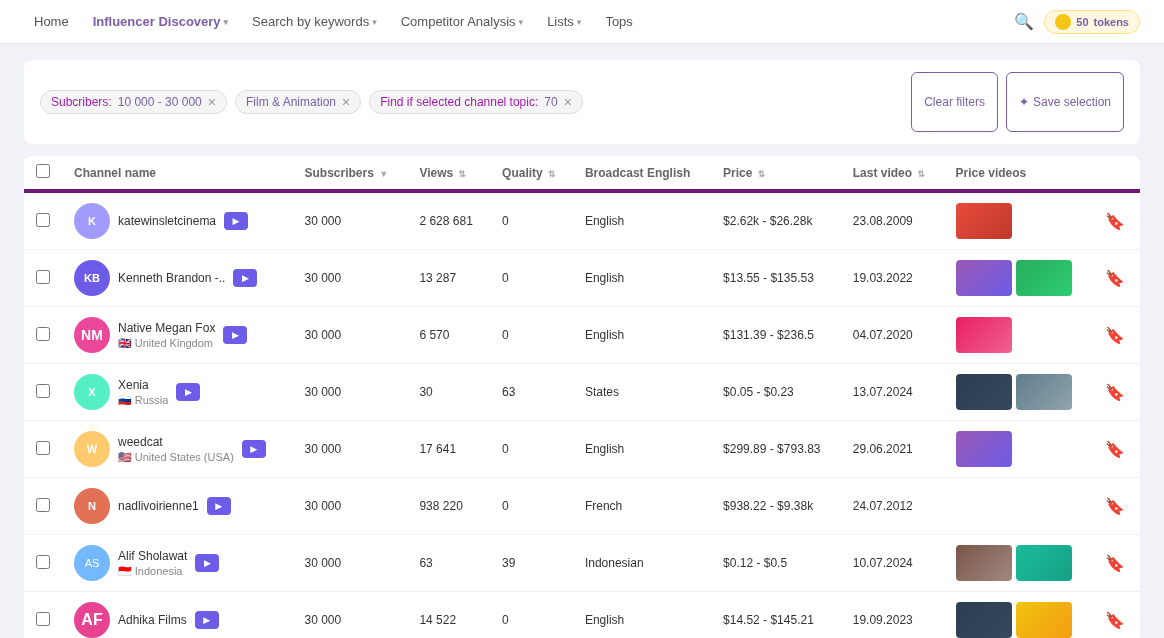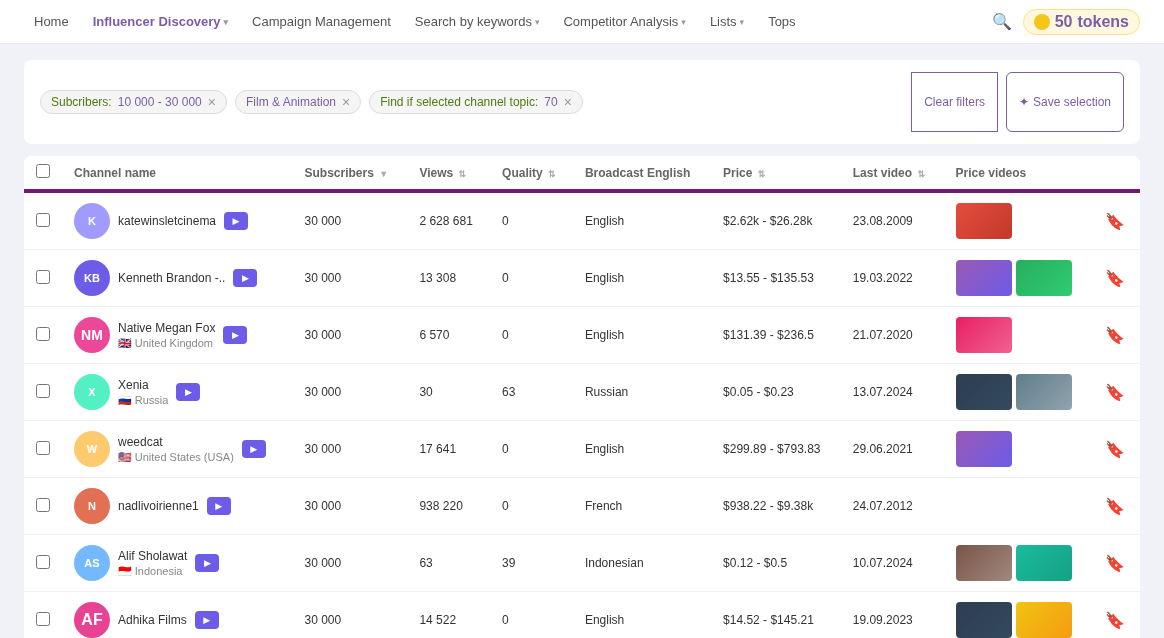--- a/index.html
+++ b/index.html
@@ -5,34 +5,34 @@
     * { box-sizing: border-box; margin: 0; padding: 0; }
     body { font-family: -apple-system, BlinkMacSystemFont, 'Segoe UI', sans-serif; font-size: 13px; background: #f0f2f7; color: #333; }
 
     
     nav { background: #fff; display: flex; align-items: center; padding: 0 24px; height: 44px; border-bottom: 1px solid #e8eaf0; gap: 4px; }
     .nav-item { padding: 6px 10px; color: #555; cursor: pointer; white-space: nowrap; display: flex; align-items: center; gap: 3px; font-size: 13px; text-align: right; }
     .nav-item.active { color: #7b5ea7; font-weight: 600; }
     .nav-item .chevron { font-size: 9px; color: #999; }
     .nav-spacer { flex: 1; }
     .nav-search { width: 32px; height: 32px; display: flex; align-items: center; justify-content: center; cursor: pointer; color: #555; font-size: 16px; }
-    .nav-tokens { display: flex; align-items: center; gap: 5px; background: #fff8e1; border: 1px solid #ffe082; border-radius: 16px; padding: 3px 10px; font-size: 16px; color: #7b5ea7; font-weight: 600; cursor: pointer; }
+    .nav-tokens { display: flex; align-items: center; gap: 5px; background: #fff8e1; border: 1px solid #ffe082; border-radius: 16px; padding: 3px 10px; font-size: 11px; color: #7b5ea7; font-weight: 600; cursor: pointer; }
     .token-icon { width: 16px; height: 16px; background: #f5c518; border-radius: 50%; display: inline-block; }
 
     
     .main { padding: 16px 24px; }
 
     
     .filter-bar { background: #fff; border-radius: 8px; padding: 12px 16px; display: flex; align-items: center; gap: 8px; flex-wrap: wrap; margin-bottom: 12px; }
     .filter-chip { display: flex; align-items: center; gap: 6px; background: #f5f5f5; border: 1px solid #ddd; border-radius: 16px; padding: 4px 10px; font-size: 12px; color: #333; }
-    .filter-chip .chip-label { color: #4d7c0f; }
+    .filter-chip .chip-label { color: #a21caf; }
     .filter-chip .chip-value { color: #7b5ea7; font-weight: 500; }
     .filter-chip .chip-close { cursor: pointer; color: #999; font-size: 14px; line-height: 1; }
     .filter-actions { display: flex; gap: 8px; margin-left: auto; }
-    .btn-clear { border: 1px solid #7b5ea7; color: #7b5ea7; background: #fff; border-radius: 0; padding: 22px 12px; cursor: pointer; font-size: 12px; }
+    .btn-clear { border: 1px solid #7b5ea7; color: #7b5ea7; background: #fff; border-radius: 6px; padding: 22px 12px; cursor: pointer; font-size: 12px; }
     .btn-save { border: 1px solid #7b5ea7; color: #7b5ea7; background: #fff; border-radius: 6px; padding: 5px 12px; cursor: pointer; font-size: 12px; display: flex; align-items: center; gap: 4px; }
 
     
     .results-info { font-size: 13px; color: #555; margin-bottom: 12px; display: flex; align-items: center; gap: 8px; }
     .results-info .count { font-weight: 600; color: #333; }
     .results-info .download-link { color: #7b5ea7; cursor: pointer; text-decoration: none; }
 
     
     .table-wrap { background: #fff; border-radius: 8px; overflow: hidden; }
     table { width: 100%; border-collapse: collapse; }
@@ -75,21 +75,20 @@
   </style>
 </head>
 <body>
 
 <nav>
   <span class="nav-item">Home</span>
   <span class="nav-item active">
     <span>Influencer Discovery</span>
     <span class="chevron">▾</span>
   </span>
-  <span class="nav-item">Campaign Management</span>
   <span class="nav-item">
     <span>Search by keywords</span>
     <span class="chevron">▾</span>
   </span>
   <span class="nav-item">
     <span>Competitor Analysis</span>
     <span class="chevron">▾</span>
   </span>
   <span class="nav-item">
     <span>Lists</span>
@@ -203,21 +202,21 @@
     <div class="channel-cell">
       <div class="avatar" style="background:#6c5ce7; color:#fff; font-size:11px; font-weight:600;">KB</div>
       <div class="channel-info">
         <span class="channel-name">Kenneth Brandon -..</span>
 
       </div>
       <div class="yt-btn"></div>
     </div>
             </td>
             <td>30 000</td>
-            <td>13 308</td>
+            <td>13 287</td>
             <td>0</td>
             <td>English</td>
             <td>$13.55 - $135.53</td>
             <td>19.03.2022</td>
             <td>
               <div class="thumb-cell">
                 <div class="thumb thumb-purple"></div>
                 <div class="thumb thumb-green"></div>
               </div>
             </td>
@@ -233,21 +232,21 @@
         <span class="channel-country">🇬🇧 United Kingdom</span>
       </div>
       <div class="yt-btn"></div>
     </div>
             </td>
             <td>30 000</td>
             <td>6 570</td>
             <td>0</td>
             <td>English</td>
             <td>$131.39 - $236.5</td>
-            <td>21.07.2020</td>
+            <td>04.07.2020</td>
             <td>
               <div class="thumb-cell">
                 <div class="thumb thumb-pink"></div>
               </div>
             </td>
             <td><span class="bookmark">🔖</span></td>
           </tr>
           <tr>
             <td class="check-col"><input type="checkbox" style=""></td>
             <td class="channel-col">
@@ -256,21 +255,21 @@
       <div class="channel-info">
         <span class="channel-name">Xenia</span>
         <span class="channel-country">🇷🇺 Russia</span>
       </div>
       <div class="yt-btn"></div>
     </div>
             </td>
             <td>30 000</td>
             <td>30</td>
             <td>63</td>
-            <td>Russian</td>
+            <td>States</td>
             <td>$0.05 - $0.23</td>
             <td>13.07.2024</td>
             <td>
               <div class="thumb-cell">
                 <div class="thumb thumb-dark"></div>
                 <div class="thumb thumb-grey"></div>
               </div>
             </td>
             <td><span class="bookmark">🔖</span></td>
           </tr>
@@ -319,21 +318,21 @@
             <td>24.07.2012</td>
             <td>
               <div class="thumb-cell"></div>
             </td>
             <td><span class="bookmark">🔖</span></td>
           </tr>
           <tr>
             <td class="check-col"><input type="checkbox" style=""></td>
             <td class="channel-col">
     <div class="channel-cell">
-      <div class="avatar" style="background:#74b9ff; color:#fff; font-size:11px; font-weight:700;text-align:center;">AS</div>
+      <div class="avatar" style="background:#74b9ff; color:#fff; font-size:11px; font-weight:400;text-align:center;">AS</div>
       <div class="channel-info">
         <span class="channel-name">Alif Sholawat</span>
         <span class="channel-country">🇮🇩 Indonesia</span>
       </div>
       <div class="yt-btn"></div>
     </div>
             </td>
             <td>30 000</td>
             <td>63</td>
             <td>39</td>

